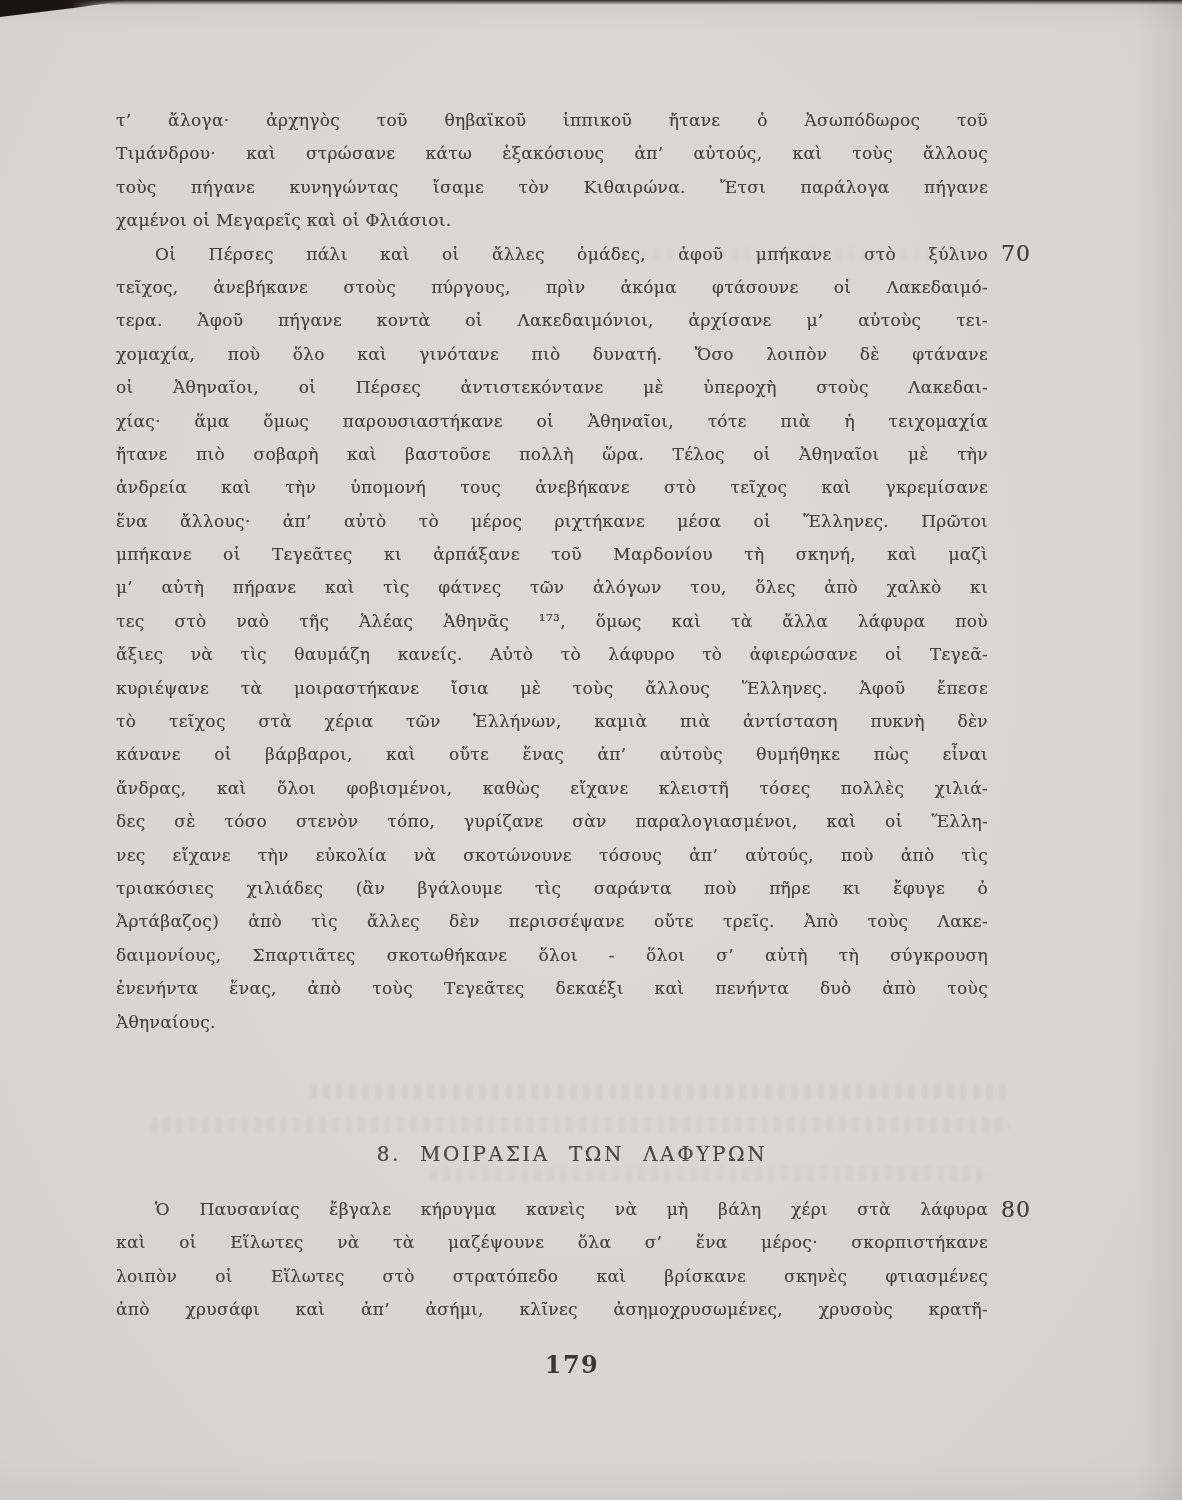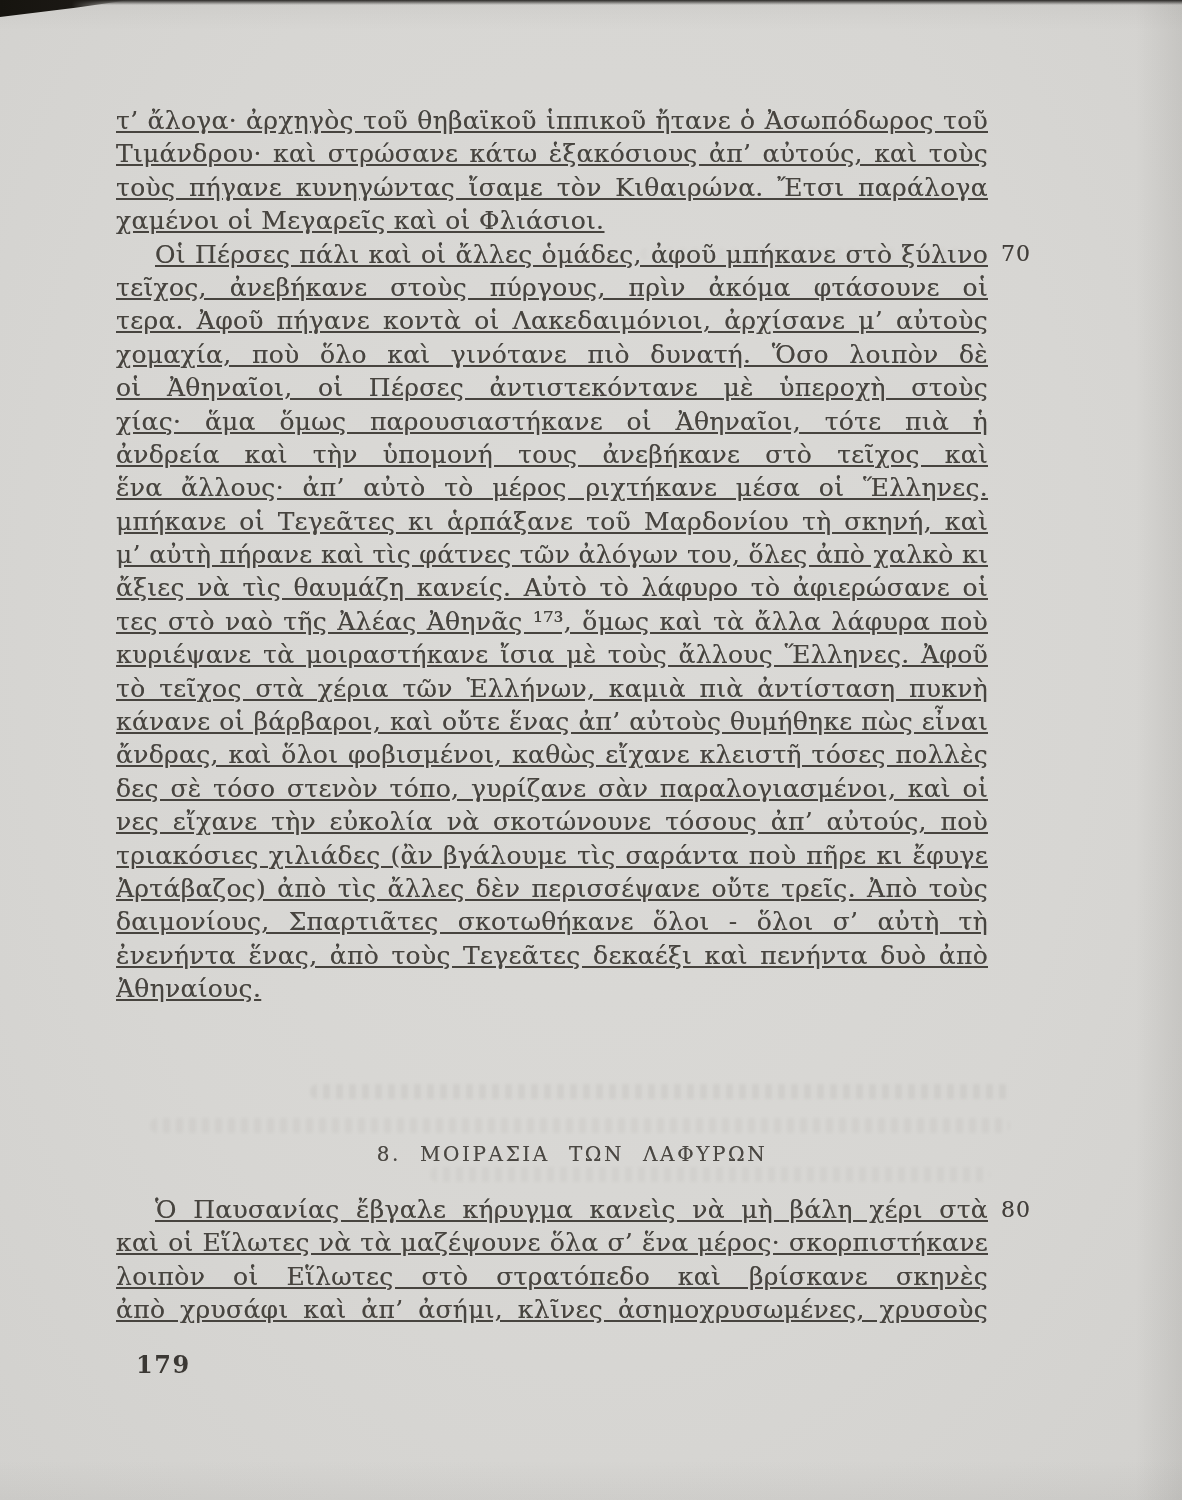--- a/index.html
+++ b/index.html
@@ -23,24 +23,23 @@
   }
   
   .corner-mark{
     position:absolute;left:0;top:0;width:130px;height:17px;
     background:linear-gradient(to right, #16140f 0%, #1b1814 55%, rgba(27,24,20,0) 100%);
     clip-path:polygon(0 0, 100% 0, 58% 45%, 0 100%);
   }
   .text-col{
     position:absolute;left:116px;width:872px;
     color:#47443f;
-    font-size:25px;
+    font-size:17px;
     letter-spacing:0.3px;
     text-shadow:0 0 0.5px rgba(70,66,60,.55);
-    text-decoration:underline;
   }
   #flow1{top:104px;}
   #flow2{top:1193px;}
   .tline{
     height:33.4px;line-height:33.4px;overflow:hidden;white-space:nowrap;
   }
   .tline.just{
     white-space:normal;
     text-align:justify;
     text-align-last:justify;
@@ -55,21 +54,21 @@
   }
   .margin-num{
     position:absolute;left:1001px;width:40px;height:33.4px;line-height:33.4px;
     color:#413e3a;font-size:22px;letter-spacing:1px;
     text-shadow:0 0 0.5px rgba(60,56,52,.5);
   }
   #margin-70{top:237px;}
   #margin-80{top:1193px;}
   #page-number{
     position:absolute;left:136px;top:1348px;width:872px;height:34px;line-height:34px;
-    text-align:left;font-weight:bold;color:#3b3834;font-size:24px;letter-spacing:1.5px;
+    text-align:center;font-weight:bold;color:#3b3834;font-size:24px;letter-spacing:1.5px;
   }
   
   .ghost{
     position:absolute;height:15px;border-radius:7px;
     background:repeating-linear-gradient(90deg, rgba(122,118,112,.16) 0 7px, rgba(122,118,112,0) 7px 13px);
     filter:blur(1.6px);opacity:.55;
   }
   #ghost-a{left:310px;top:1084px;width:700px;}
   #ghost-b{left:150px;top:1118px;width:860px;opacity:.4;}
   #ghost-c{left:430px;top:1167px;width:560px;opacity:.35;}
@@ -91,26 +90,27 @@
       <div class="tline just">τ’ ἄλογα· ἀρχηγὸς τοῦ θηβαϊκοῦ ἱππικοῦ ἤτανε ὁ Ἀσωπόδωρος τοῦ</div>
       <div class="tline just">Τιμάνδρου· καὶ στρώσανε κάτω ἑξακόσιους ἀπ’ αὐτούς, καὶ τοὺς ἄλλους</div>
       <div class="tline just">τοὺς πήγανε κυνηγώντας ἴσαμε τὸν Κιθαιρώνα. Ἔτσι παράλογα πήγανε</div>
       <div class="tline">χαμένοι οἱ Μεγαρεῖς καὶ οἱ Φλιάσιοι.</div>
       <div class="tline just indent">Οἱ Πέρσες πάλι καὶ οἱ ἄλλες ὁμάδες, ἀφοῦ μπήκανε στὸ ξύλινο</div>
       <div class="tline just">τεῖχος, ἀνεβήκανε στοὺς πύργους, πρὶν ἀκόμα φτάσουνε οἱ Λακεδαιμό-</div>
       <div class="tline just">τερα. Ἀφοῦ πήγανε κοντὰ οἱ Λακεδαιμόνιοι, ἀρχίσανε μ’ αὐτοὺς τει-</div>
       <div class="tline just">χομαχία, ποὺ ὅλο καὶ γινότανε πιὸ δυνατή. Ὅσο λοιπὸν δὲ φτάνανε</div>
       <div class="tline just">οἱ Ἀθηναῖοι, οἱ Πέρσες ἀντιστεκόντανε μὲ ὑπεροχὴ στοὺς Λακεδαι-</div>
       <div class="tline just">χίας· ἅμα ὅμως παρουσιαστήκανε οἱ Ἀθηναῖοι, τότε πιὰ ἡ τειχομαχία</div>
+      <div class="tline just">ἤτανε πιὸ σοβαρὴ καὶ βαστοῦσε πολλὴ ὥρα. Τέλος οἱ Ἀθηναῖοι μὲ τὴν</div>
       <div class="tline just">ἀνδρεία καὶ τὴν ὑπομονή τους ἀνεβήκανε στὸ τεῖχος καὶ γκρεμίσανε</div>
       <div class="tline just">ἕνα ἄλλους· ἀπ’ αὐτὸ τὸ μέρος ριχτήκανε μέσα οἱ Ἕλληνες. Πρῶτοι</div>
       <div class="tline just">μπήκανε οἱ Τεγεᾶτες κι ἁρπάξανε τοῦ Μαρδονίου τὴ σκηνή, καὶ μαζὶ</div>
       <div class="tline just">μ’ αὐτὴ πήρανε καὶ τὶς φάτνες τῶν ἀλόγων του, ὅλες ἀπὸ χαλκὸ κι</div>
+      <div class="tline just">τες στὸ ναὸ τῆς Ἀλέας Ἀθηνᾶς ¹⁷³, ὅμως καὶ τὰ ἄλλα λάφυρα ποὺ</div>
       <div class="tline just">ἄξιες νὰ τὶς θαυμάζη κανείς. Αὐτὸ τὸ λάφυρο τὸ ἀφιερώσανε οἱ Τεγεᾶ-</div>
-      <div class="tline just">τες στὸ ναὸ τῆς Ἀλέας Ἀθηνᾶς ¹⁷³, ὅμως καὶ τὰ ἄλλα λάφυρα ποὺ</div>
       <div class="tline just">κυριέψανε τὰ μοιραστήκανε ἴσια μὲ τοὺς ἄλλους Ἕλληνες. Ἀφοῦ ἔπεσε</div>
       <div class="tline just">τὸ τεῖχος στὰ χέρια τῶν Ἑλλήνων, καμιὰ πιὰ ἀντίσταση πυκνὴ δὲν</div>
       <div class="tline just">κάνανε οἱ βάρβαροι, καὶ οὔτε ἕνας ἀπ’ αὐτοὺς θυμήθηκε πὼς εἶναι</div>
       <div class="tline just">ἄνδρας, καὶ ὅλοι φοβισμένοι, καθὼς εἴχανε κλειστῆ τόσες πολλὲς χιλιά-</div>
       <div class="tline just">δες σὲ τόσο στενὸν τόπο, γυρίζανε σὰν παραλογιασμένοι, καὶ οἱ Ἕλλη-</div>
       <div class="tline just">νες εἴχανε τὴν εὐκολία νὰ σκοτώνουνε τόσους ἀπ’ αὐτούς, ποὺ ἀπὸ τὶς</div>
       <div class="tline just">τριακόσιες χιλιάδες (ἂν βγάλουμε τὶς σαράντα ποὺ πῆρε κι ἔφυγε ὁ</div>
       <div class="tline just">Ἀρτάβαζος) ἀπὸ τὶς ἄλλες δὲν περισσέψανε οὔτε τρεῖς. Ἀπὸ τοὺς Λακε-</div>
       <div class="tline just">δαιμονίους, Σπαρτιᾶτες σκοτωθήκανε ὅλοι - ὅλοι σ’ αὐτὴ τὴ σύγκρουση</div>
       <div class="tline just">ἐνενήντα ἕνας, ἀπὸ τοὺς Τεγεᾶτες δεκαέξι καὶ πενήντα δυὸ ἀπὸ τοὺς</div>

